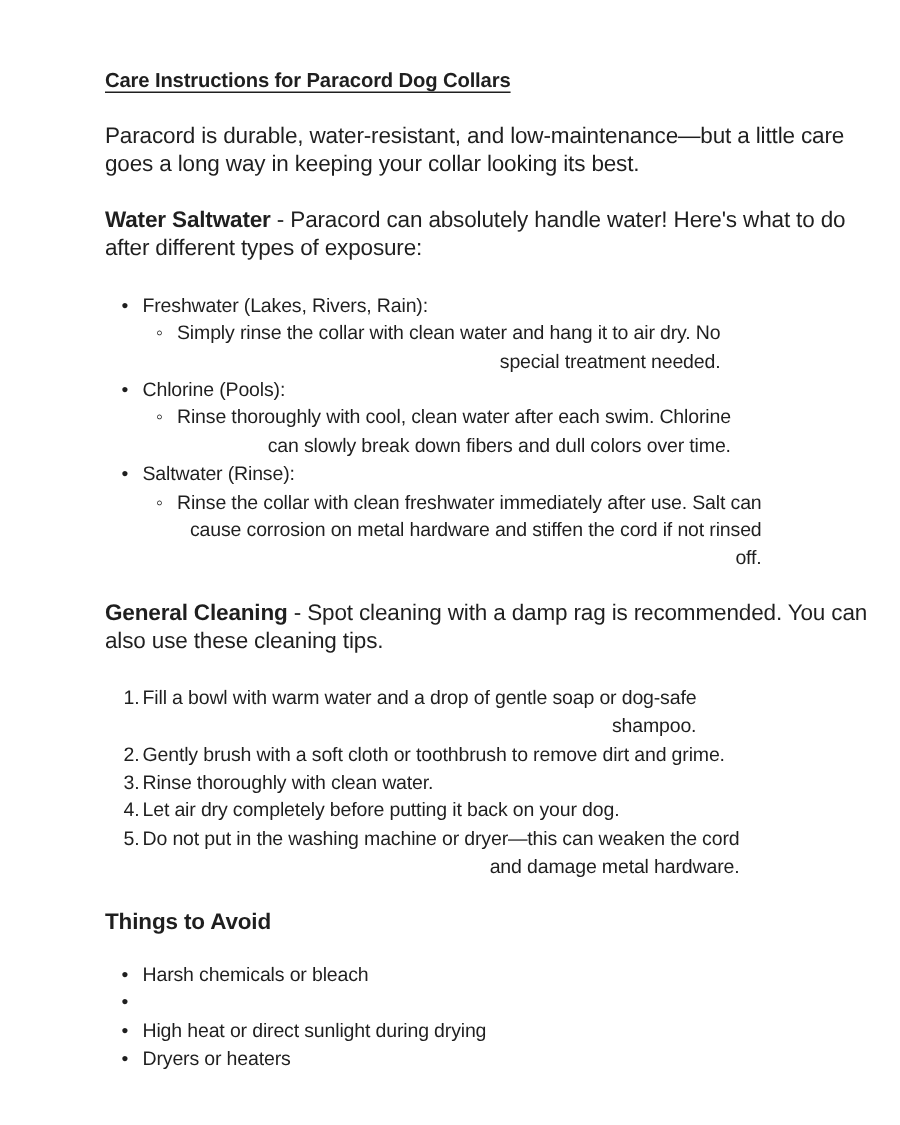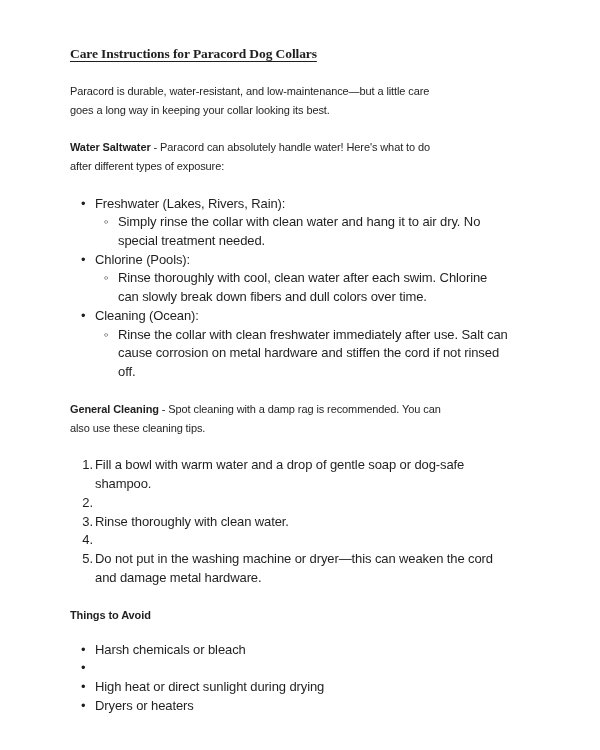--- a/index.html
+++ b/index.html
@@ -9,41 +9,40 @@
     box-sizing: border-box;
     padding: 45px 20px 0 70px;
     background: #ffffff;
     color: #1f1f1f;
     font-family: "Liberation Sans", "DejaVu Sans", sans-serif;
     font-size: 13px;
     line-height: 18.7px;
     letter-spacing: -0.1px;
     overflow: hidden;
   }
-  p, h1 { margin: 0; padding: 0; font-size: 11px; font-weight: normal; }
+  p, h1 { margin: 0; padding: 0; font-size: 15px; font-weight: normal; }
   .block { margin-bottom: 18.7px; }
   .tight { margin-bottom: 16px; }
   .title {
     font-size: 13.5px;
     font-weight: bold;
     text-decoration: underline;
     text-decoration-thickness: 1.4px;
     text-underline-offset: 2.5px;
     text-decoration-skip-ink: none;
-    font-family: Liberation Serif, serif;
   }
   .b { font-weight: bold; }
   .pre { white-space: pre; }
   .li { display: flex; align-items: flex-start; }
   .marker { flex: none; box-sizing: border-box; white-space: pre; }
   .m1 { width: 25px; padding-left: 11px; }
   .m2 { width: 23px; padding-left: 9px; }
   .mnum { width: 25px; padding-right: 2px; text-align: right; }
   .sub { margin-left: 25px; }
-  .txt { white-space: pre; }
+  .txt { white-space: pre; text-align: right; }
 </style>
 </head>
 <body>
 
 <div class="doc">
 
   <h1 class="title block">Care Instructions for Paracord Dog Collars</h1>
 
   <p class="block pre">Paracord is durable, water-resistant, and low-maintenance—but a little care
 goes a long way in keeping your collar looking its best.</p>
@@ -65,48 +64,50 @@
         <span class="marker m1">•</span>
         <span class="txt">Chlorine (Pools):</span>
       </div>
     <div class="li sub">
         <span class="marker m2">◦</span>
         <span class="txt">Rinse thoroughly with cool, clean water after each swim. Chlorine
 can slowly break down fibers and dull colors over time.</span>
       </div>
     <div class="li">
         <span class="marker m1">•</span>
-        <span class="txt">Cleaning (Ocean):</span>
+        <span class="txt">Saltwater (Rinse):</span>
       </div>
     <div class="li sub">
         <span class="marker m2">◦</span>
         <span class="txt">Rinse the collar with clean freshwater immediately after use. Salt can
 cause corrosion on metal hardware and stiffen the cord if not rinsed
 off.</span>
       </div>
   </div>
 
   <p class="block"><span class="b pre">General Cleaning</span><span class="pre"> - Spot cleaning with a damp rag is recommended. You can
 also use these cleaning tips.</span></p>
 
   <div class="block">
     <div class="li">
         <span class="marker mnum">1.</span>
         <span class="txt">Fill a bowl with warm water and a drop of gentle soap or dog-safe
 shampoo.</span>
       </div>
     <div class="li">
         <span class="marker mnum">2.</span>
+        <span class="txt">Gently brush with a soft cloth or toothbrush to remove dirt and grime.</span>
       </div>
     <div class="li">
         <span class="marker mnum">3.</span>
         <span class="txt">Rinse thoroughly with clean water.</span>
       </div>
     <div class="li">
         <span class="marker mnum">4.</span>
+        <span class="txt">Let air dry completely before putting it back on your dog.</span>
       </div>
     <div class="li">
         <span class="marker mnum">5.</span>
         <span class="txt">Do not put in the washing machine or dryer—this can weaken the cord
 and damage metal hardware.</span>
       </div>
   </div>
 
   <div>
     <p class="b tight">Things to Avoid</p>

